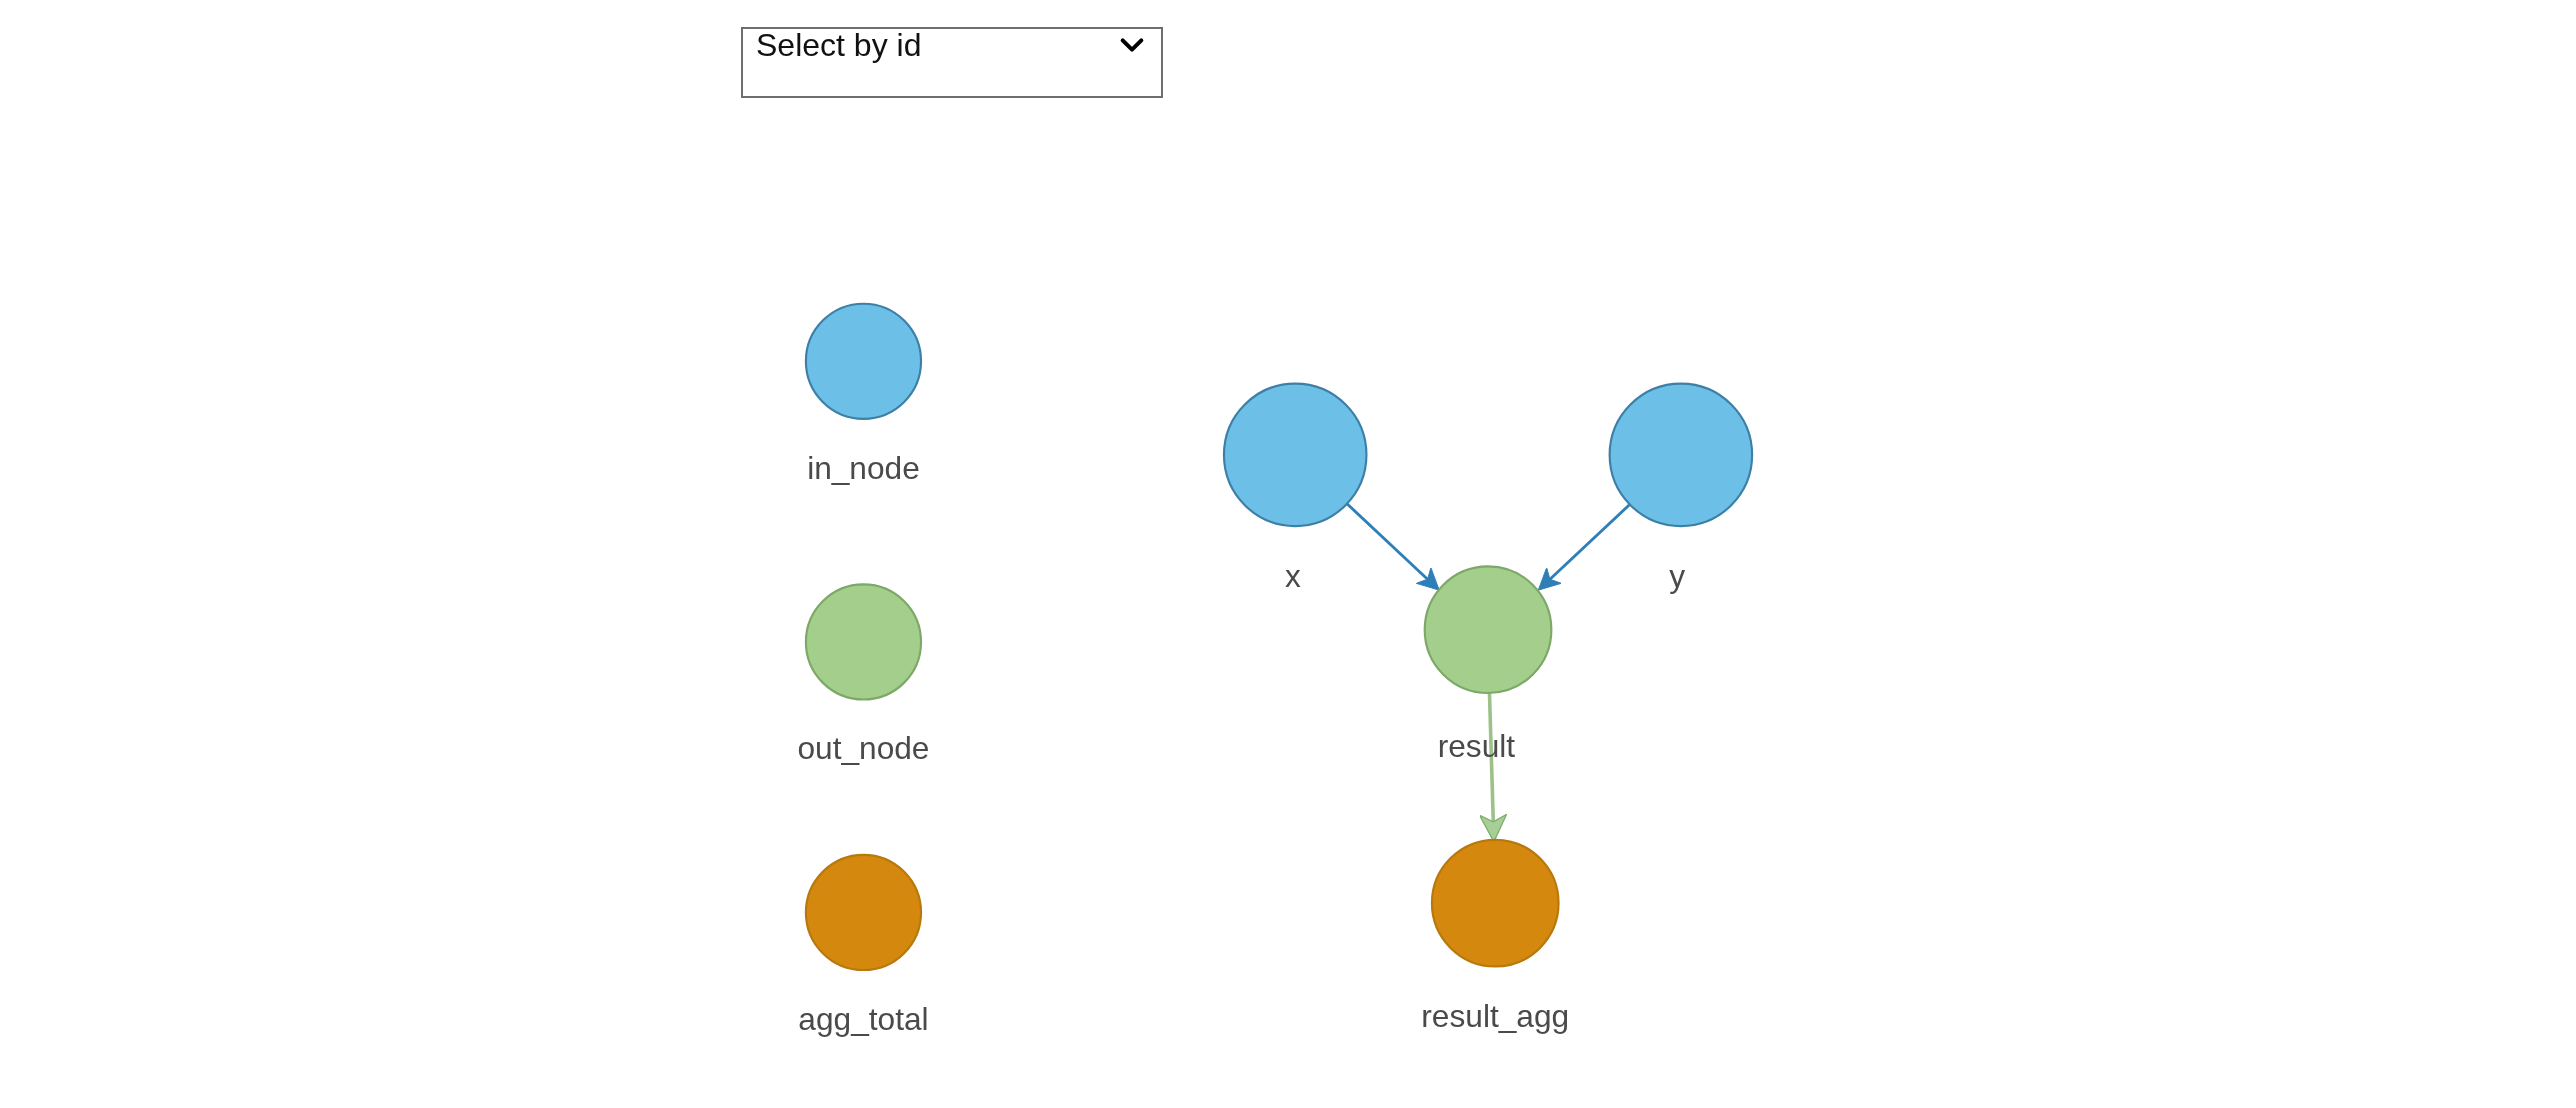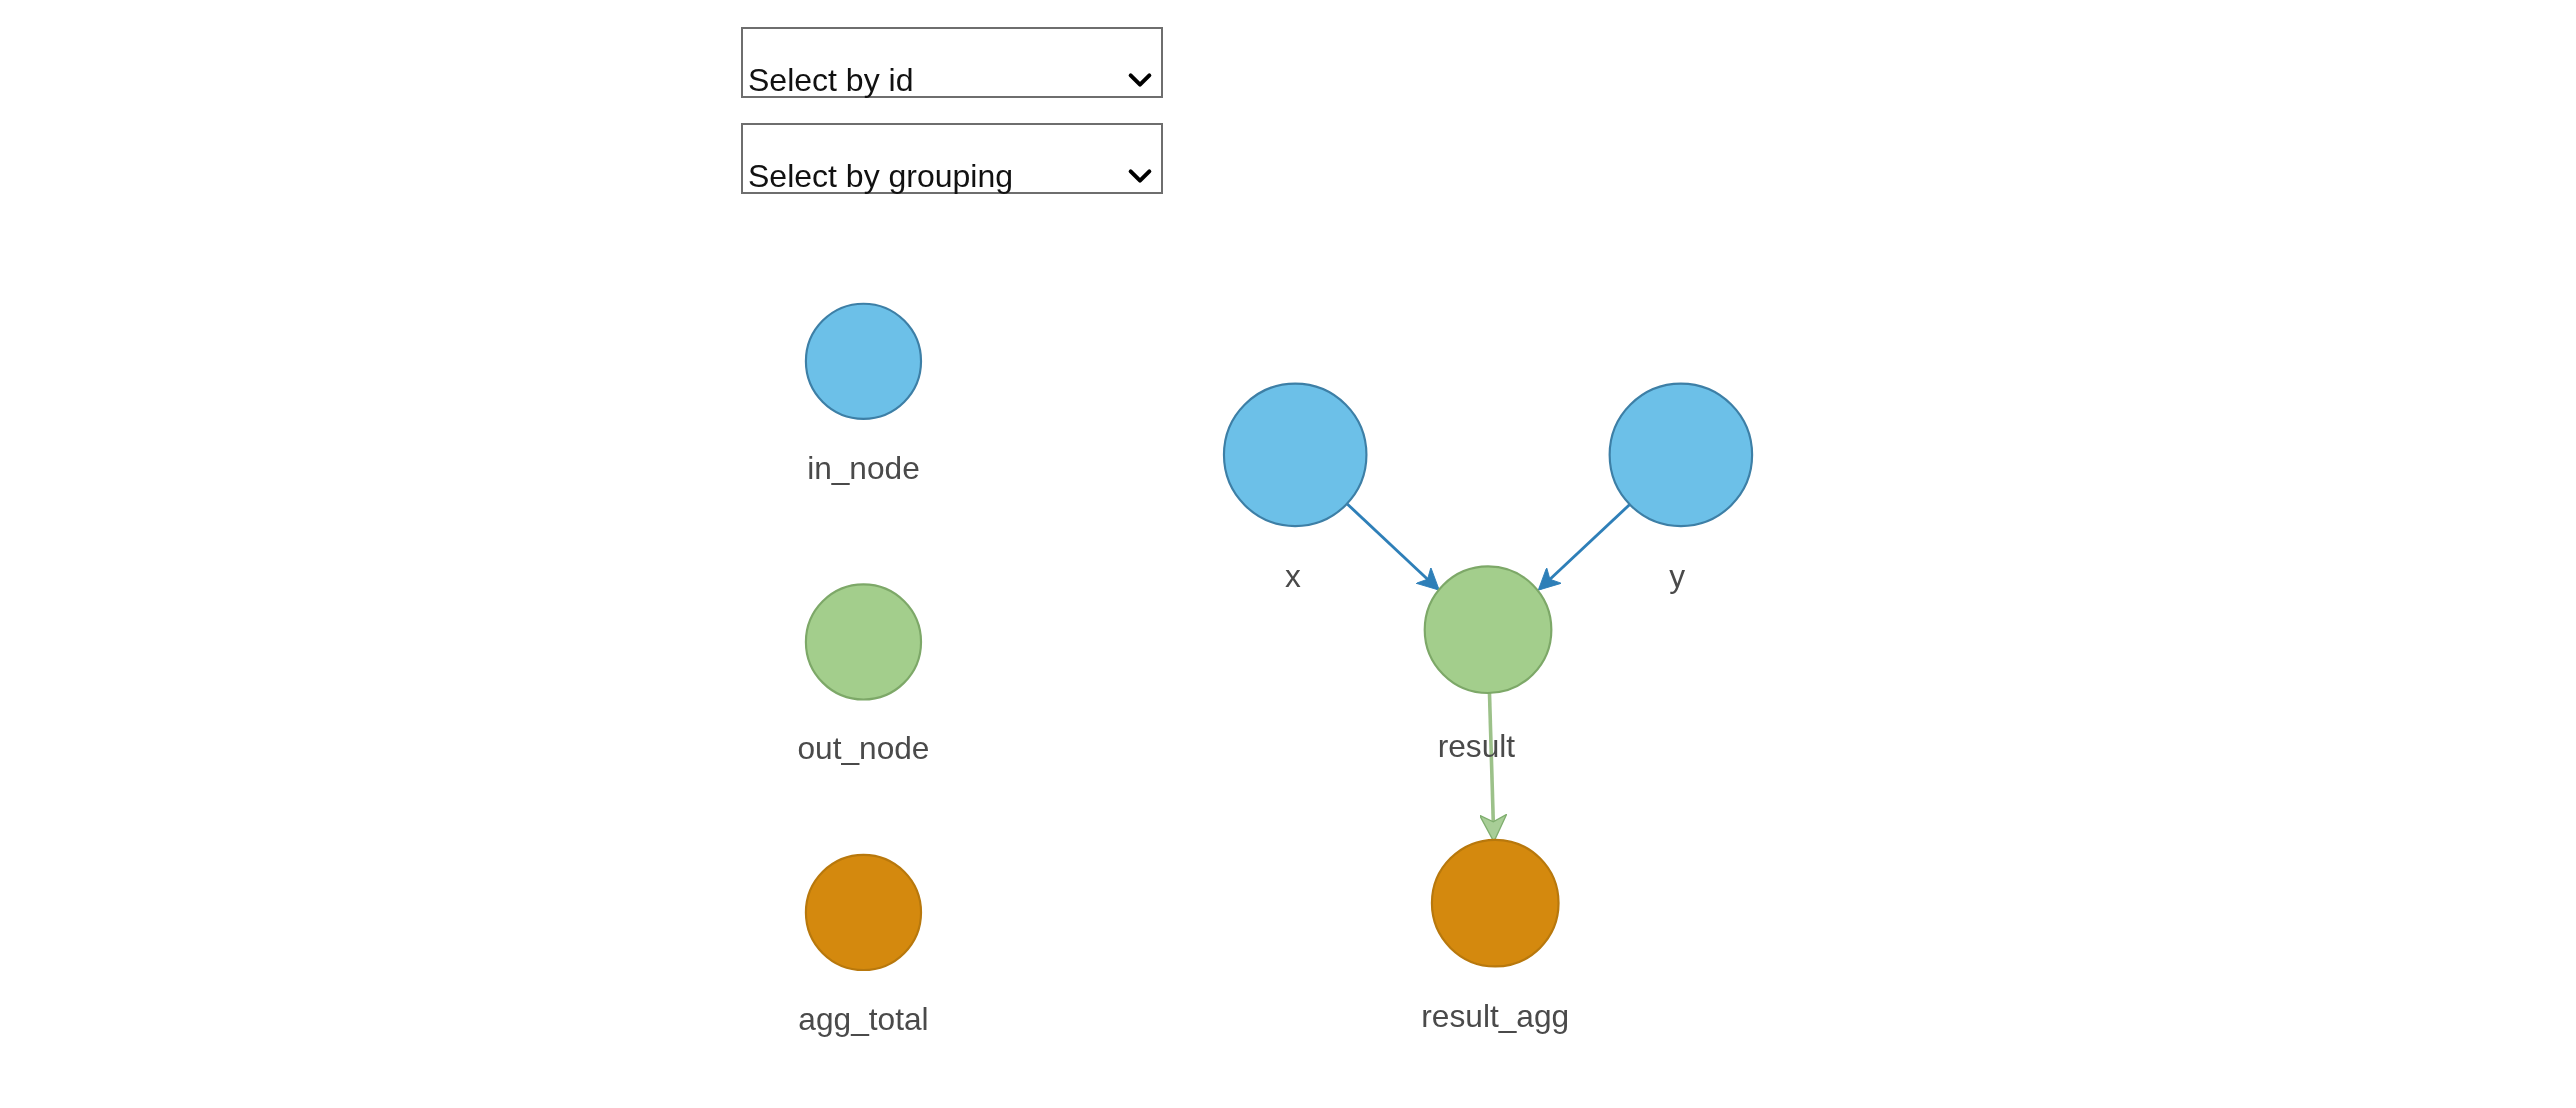--- a/index.html
+++ b/index.html
@@ -23,22 +23,22 @@
     width: 422px;
   }
   .select-box {
     position: relative;
     width: 422px;
     height: 71px;
     box-sizing: border-box;
     border: 2.2px solid #6e6e6e;
     background: #ffffff;
     display: flex;
-    align-items: flex-end;
-    padding: 0 5px;
+    align-items: flex-start;
+    padding: 0 13px;
     cursor: pointer;
   }
   .select-box + .select-box { margin-top: 25px; }
   .select-label {
     font-size: 32px;
     line-height: 1;
     color: #111111;
     font-family: "Liberation Sans", sans-serif;
     white-space: nowrap;
     flex: 1 1 auto;
@@ -86,28 +86,20 @@
 
   <div class="select-box hit">
     <span class="select-label">Select by id</span>
     <span class="chevron">
       <svg viewBox="0 0 24 24" width="32" height="32" aria-hidden="true">
         <path d="M5 8.5 L12 15.5 L19 8.5" fill="none" stroke="#000000" stroke-width="3" stroke-linecap="round" stroke-linejoin="round"></path>
       </svg>
     </span>
   </div>
 
-  <div class="select-box hit">
-    <span class="select-label">Select by grouping</span>
-    <span class="chevron">
-      <svg viewBox="0 0 24 24" width="32" height="32" aria-hidden="true">
-        <path d="M5 8.5 L12 15.5 L19 8.5" fill="none" stroke="#000000" stroke-width="3" stroke-linecap="round" stroke-linejoin="round"></path>
-      </svg>
-    </span>
-  </div>
 
 </div>
 
 <svg id="graph" viewBox="0 0 3580 1541" width="2576" height="1109">
 
   <defs>
     <marker id="arrow-blue" viewBox="0 0 10 10" refX="9" refY="5" markerWidth="7.5" markerHeight="7.5" orient="auto-start-reverse">
       <path d="M 0 0 L 10 5 L 0 10 L 2.6 5 z" fill="#2E7FB8" stroke="#2E7FB8" stroke-width="0.4"></path>
     </marker>
     <marker id="arrow-green" viewBox="0 0 10 10" refX="9" refY="5" markerWidth="7.5" markerHeight="7.5" orient="auto-start-reverse">

